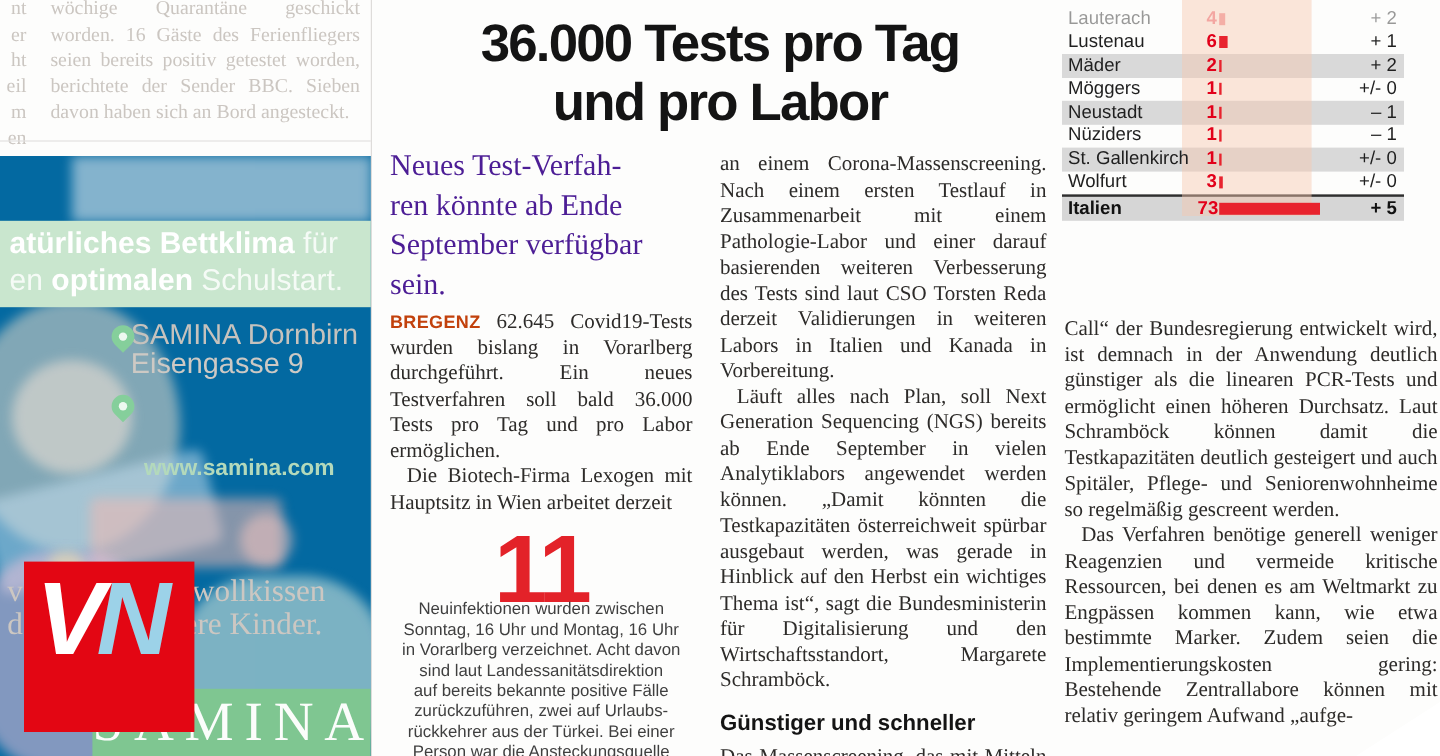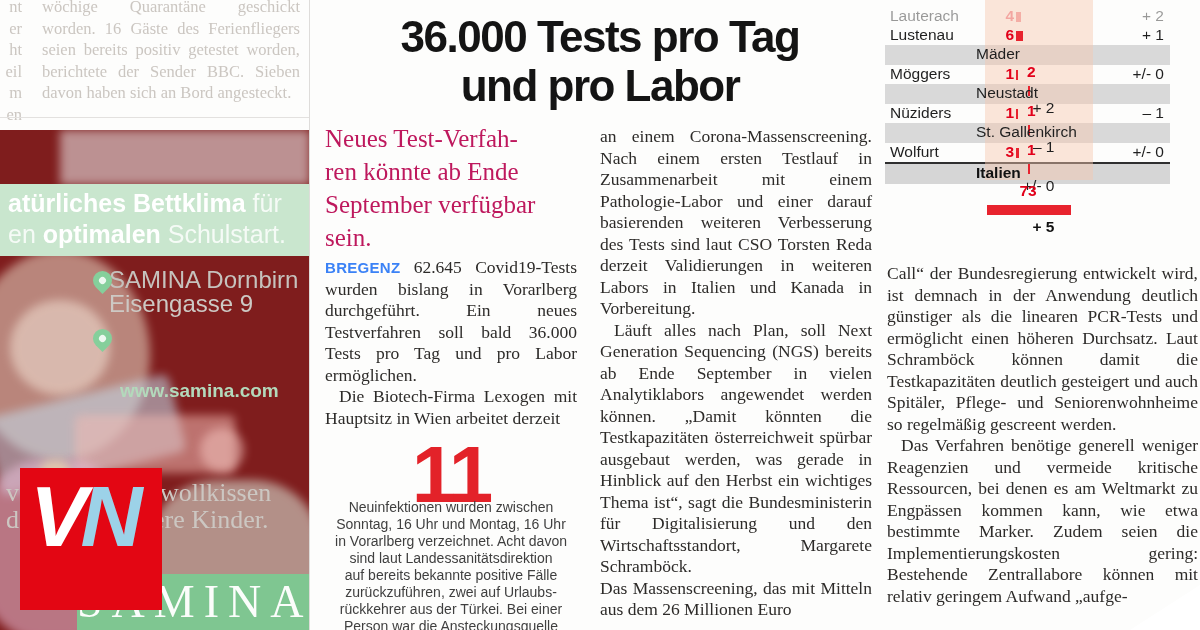--- a/index.html
+++ b/index.html
@@ -8,21 +8,21 @@
 
   
   .edge-frags{position:absolute;left:0;top:-4px;width:22px;text-align:right;
     font:16.5px/21.6px "Liberation Serif",serif;color:#cbc6c1;white-space:pre-line;}
   .col1-teaser{position:absolute;left:42px;top:-4px;width:258px;
     font:16.5px/21.6px "Liberation Serif",serif;color:#cbc6c1;text-align:justify;}
   .h-divider{position:absolute;left:0;top:117px;width:309px;height:1px;background:#e3e1df;}
   .v-divider{position:absolute;left:309px;top:0;width:1px;height:630px;background:#dedcda;}
 
   
-  .ad{position:absolute;left:0;top:130px;width:309px;height:500px;overflow:hidden;background:#7f1d1d;}
+  .ad{position:absolute;left:0;top:130px;width:309px;height:500px;overflow:hidden;background:#0369a1;}
   .blob{position:absolute;filter:blur(5px);opacity:.55;}
   .ad-banner{position:absolute;left:0;top:54px;width:100%;height:68px;background:#c9e6ce;
     font-family:"Liberation Sans",sans-serif;font-size:25px;line-height:31px;padding:4px 0 0 8px;
     white-space:nowrap;}
   .ad-banner .b{font-weight:bold;color:#ffffff;}
   .ad-banner .r{color:rgba(255,255,255,.82);}
   .pin-item{position:absolute;left:93px;}
   .pin{position:absolute;left:0;top:3px;width:19px;height:19px;background:#85cf9b;
     border-radius:50% 50% 50% 0;transform:rotate(-45deg);}
   .pin::after{content:"";position:absolute;left:6px;top:6px;width:7px;height:7px;border-radius:50%;
@@ -41,39 +41,39 @@
   .vn-v{color:#ffffff;}
   .vn-n{color:#9cd2e8;}
   .vn-text{position:absolute;left:11px;bottom:8px;color:#ffffff;
     font:bold 15px/19px "Liberation Sans",sans-serif;letter-spacing:.2px;}
 
   
   .headline{position:absolute;left:322px;top:12px;width:556px;text-align:center;
     font:800 44px/49px "Liberation Sans",sans-serif;letter-spacing:-1.5px;color:#141414;
     white-space:pre-line;}
   .subhead{position:absolute;left:325px;top:122px;width:252px;
-    font:25px/33px "Liberation Serif",serif;color:#be185d;white-space:pre-line;}
+    font:25px/33px "Liberation Serif",serif;color:#4c1d95;white-space:pre-line;}
   .body-col{font:17.5px/21.5px "Liberation Serif",serif;color:#2d2b29;text-align:justify;}
   .body-col p{margin:0;}
   .body-col p.indent{text-indent:14px;}
   .col2-body{position:absolute;left:325px;top:257px;width:252px;}
-  .dateline{color:#3b82f6;font:bold 15px "Liberation Sans",sans-serif;letter-spacing:.3px;}
+  .dateline{color:#c2410c;font:bold 15px "Liberation Sans",sans-serif;letter-spacing:.3px;}
   .big-number{position:absolute;left:325px;top:404px;width:252px;text-align:center;color:#e32229;
     font:bold 80px/88px "Liberation Sans",sans-serif;letter-spacing:-3px;margin-top:27px;}
   .infobox-caption{position:absolute;left:320px;top:499px;width:262px;text-align:center;
     font:14px/17px "Liberation Sans",sans-serif;color:#3f3f3f;white-space:pre-line;}
   .col3-body{position:absolute;left:600px;top:126px;width:272px;}
   .col3-sub{font:bold 18.5px "Liberation Sans",sans-serif;color:#141414;margin:13px 0 7px;
     text-align:left;}
 
   
   .col4{position:absolute;left:885px;top:0;width:315px;height:456px;margin-top:16px;}
   .covid-table{position:absolute;left:0;top:-10px;width:285px;font-family:"Liberation Sans",sans-serif;}
   .t-row{display:flex;align-items:center;height:19.5px;position:relative;font-size:15.5px;color:#1f1f1f;}
-  .t-row.alt{background:#d9d9d9;flex-direction:column;}
+  .t-row.alt{background:#d9d9d9;}
   .t-row.total{background:#d6d6d6;border-top:2px solid #2f2f2f;font-weight:bold;color:#111;}
   .t-row.faded{opacity:.45;}
   .t-name{width:108px;padding-left:5px;position:relative;z-index:3;white-space:nowrap;}
   .t-val{width:16px;text-align:right;color:#e2001a;font-weight:bold;position:relative;z-index:3;}
   .t-barwrap{flex:1;padding-left:2px;position:relative;z-index:3;}
   .t-bar{display:inline-block;height:10px;vertical-align:middle;}
   .t-delta{width:60px;text-align:right;padding-right:6px;position:relative;z-index:3;}
   .pink-band{position:absolute;left:100px;top:-10px;width:108px;height:184px;
     background:rgba(247,199,176,.45);z-index:2;pointer-events:none;}
   .t-footnote{position:absolute;left:2px;top:186px;width:300px;
@@ -157,20 +157,21 @@
 in Vorarlberg verzeichnet.  Acht davon
 sind laut Landessanitätsdirektion
 auf bereits bekannte positive Fälle
 zurückzuführen, zwei auf Urlaubs-
 rückkehrer aus der Türkei. Bei einer
 Person war die Ansteckungsquelle</div>
 
   <div class="col3-body body-col">
     <p>an einem Corona-Massenscreening. Nach einem ersten Testlauf in Zusammenarbeit mit einem Pathologie-Labor und einer darauf basierenden weiteren Verbesserung des Tests sind laut CSO Torsten Reda derzeit Validierungen in weiteren Labors in Italien und Kanada in Vorbereitung.</p>
     <p class="indent">Läuft alles nach Plan, soll Next Generation Sequencing (NGS) bereits ab Ende September in vielen Analytiklabors angewendet werden können. „Damit könnten die Testkapazitäten österreichweit spürbar ausgebaut werden, was gerade in Hinblick auf den Herbst ein wichtiges Thema ist“, sagt die Bundesministerin für Digitalisierung und den Wirtschaftsstandort, Margarete Schramböck.</p>
+    <div class="col3-sub">Günstiger und schneller</div>
     <p>Das Massenscreening, das mit Mitteln aus dem 26 Millionen Euro</p>
   </div>
 
   <div class="col4">
     <div class="covid-table">
       <div>
           <div class="t-row faded">
             <span class="t-name">Lauterach</span>
             <span class="t-val">4</span>
             <span class="t-barwrap"><span class="t-bar" style="width: 5px; background: rgb(232, 35, 46);"></span></span>

